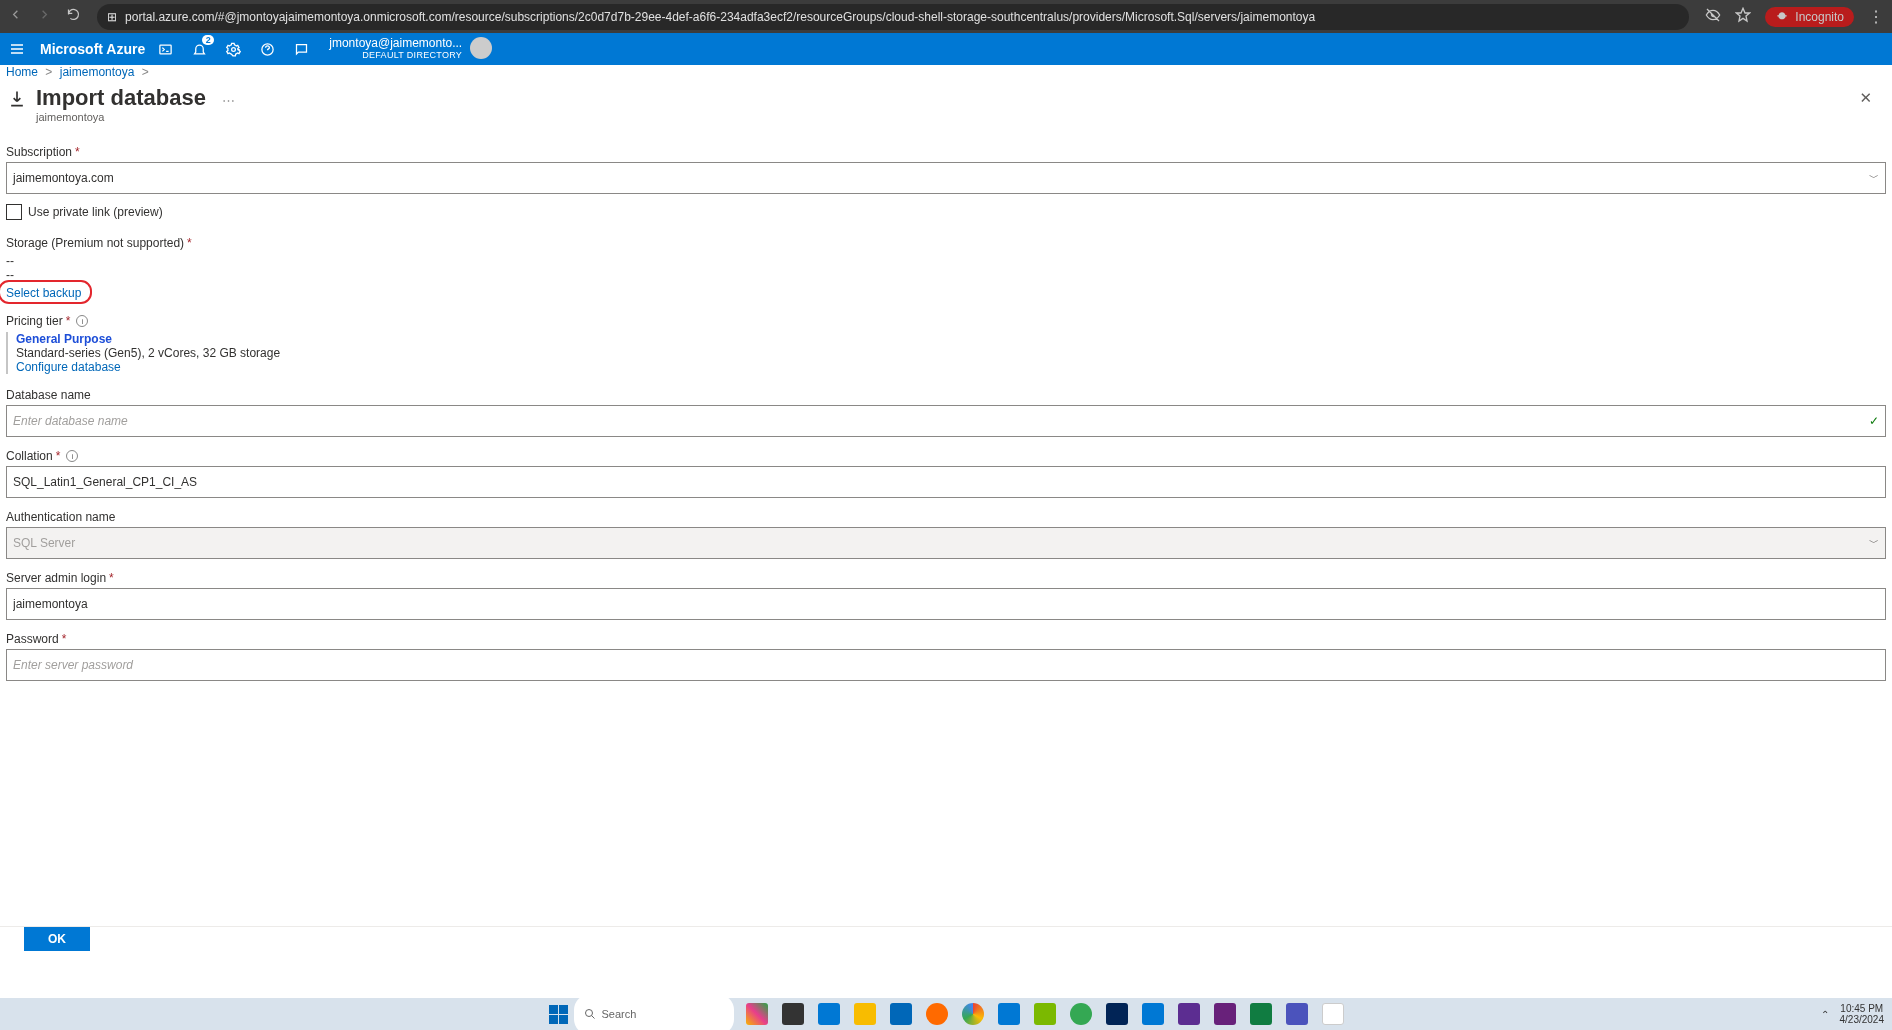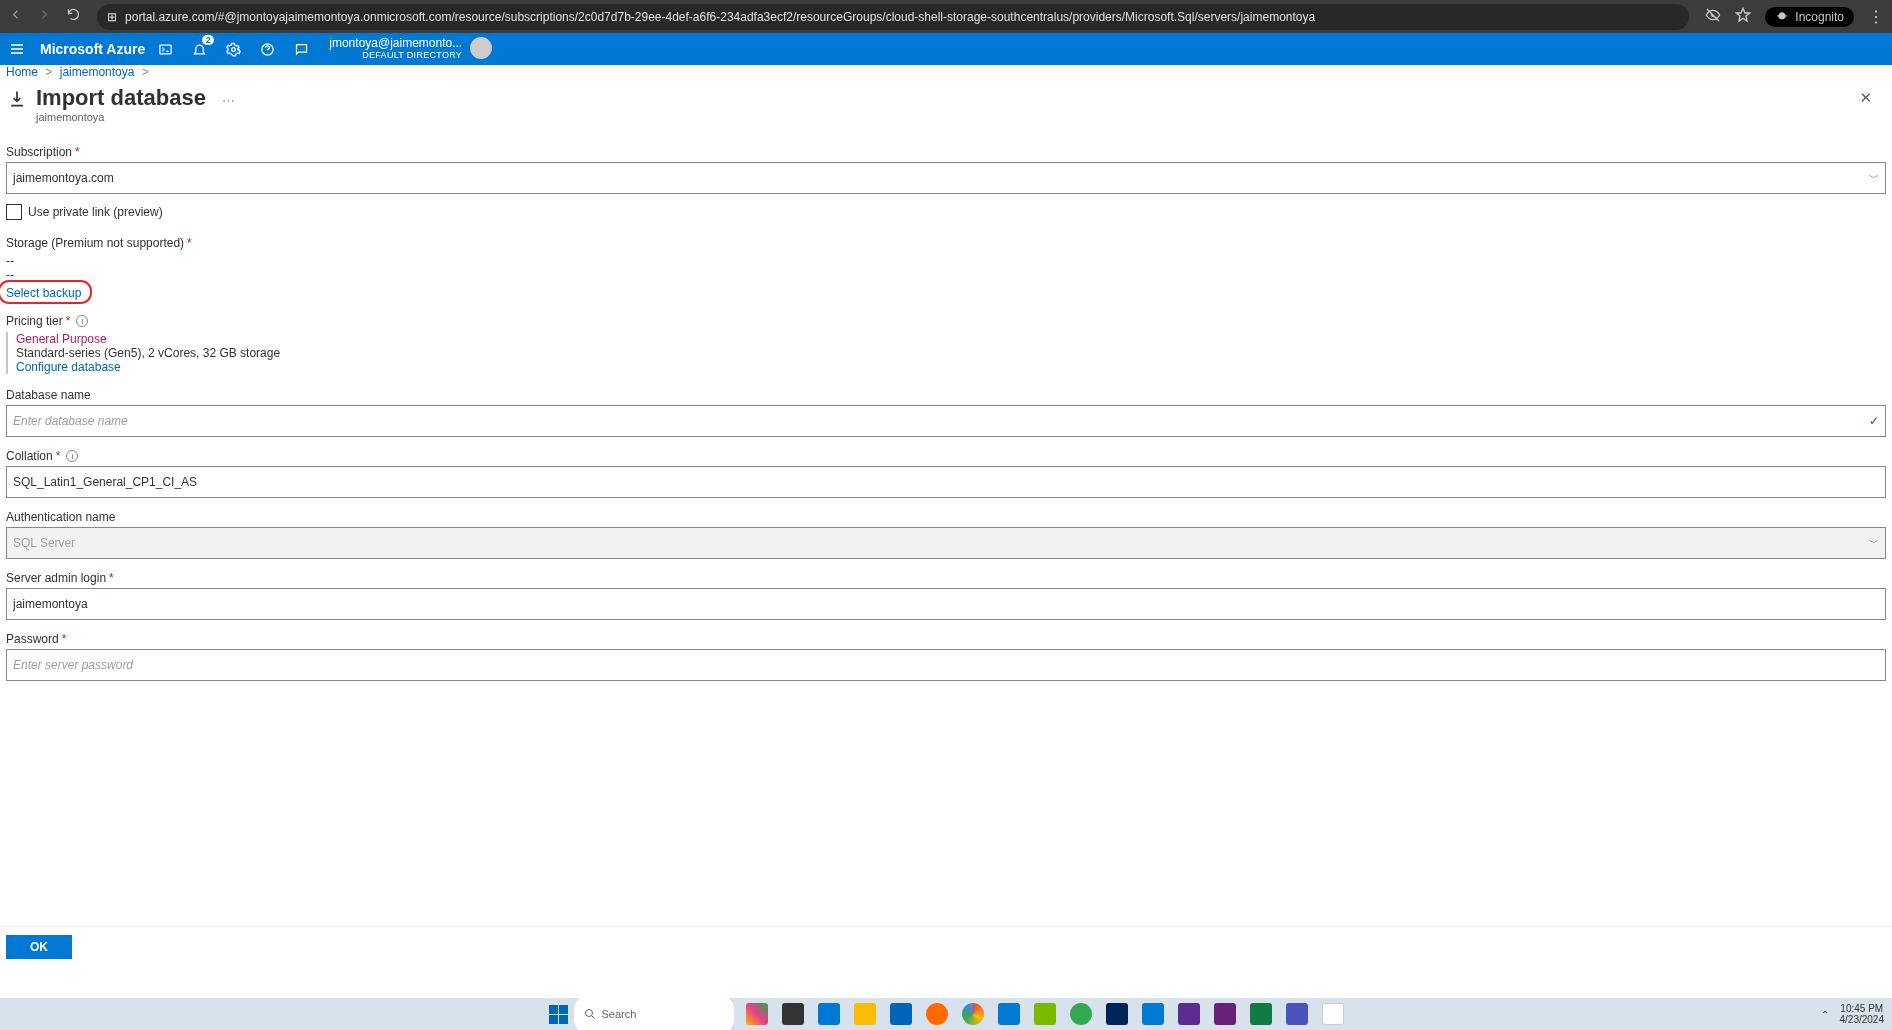--- a/index.html
+++ b/index.html
@@ -5,21 +5,21 @@
 * { margin: 0; padding: 0; box-sizing: border-box; font-family: "Segoe UI", sans-serif; }
 html, body { height: 100%; overflow: hidden; }
 body { display: flex; flex-direction: column; background: #1f1f1f; }
 
 
 .browser-bar { height: 33px; background: #3c3c3c; display: flex; align-items: center; padding: 0 8px; gap: 16px; color: #c7c7c7; }
 .browser-nav { display: flex; align-items: center; gap: 14px; }
 .browser-nav svg { width: 15px; height: 15px; }
 .addr-bar { flex: 1; background: #282828; border-radius: 14px; height: 26px; display: flex; align-items: center; padding: 0 10px; font-size: 12px; color: #e0e0e0; gap: 8px; }
 .browser-right { display: flex; align-items: center; gap: 14px; }
-.incognito { background: #000000; border-radius: 14px; padding: 3px 10px; font-size: 12px; display: flex; align-items: center; gap: 6px; }
+.incognito { background: #b91c1c; border-radius: 14px; padding: 3px 10px; font-size: 12px; display: flex; align-items: center; gap: 6px; }
 
 
 .azure-topbar { height: 32px; background: #0078d4; display: flex; align-items: center; color: #fff; }
 .hamburger { width: 34px; height: 32px; display: flex; align-items: center; justify-content: center; }
 .brand { font-size: 14px; font-weight: 600; padding-left: 6px; }
 .top-spacer { flex: 1; display:flex; justify-content:center; }
 .search-box { width: 410px; height: 24px; background: #9fccec; border-radius: 2px; display: flex; align-items: center; padding: 0 8px; color: #333; font-size: 12px; gap: 6px; margin-left:-160px;}
 .top-icons { display: flex; align-items: center; gap: 18px; padding: 0 12px; }
 .top-icons .ti { position: relative; width: 16px; height: 16px; display:flex; align-items:center; justify-content:center; }
 .notif-badge { position: absolute; top: -6px; right: -7px; background: #fff; color: #0078d4; border-radius: 7px; font-size: 9px; padding: 0 3px; font-weight: bold; min-width:12px; text-align:center;}
@@ -58,25 +58,25 @@
 .checkbox-row { display:flex; align-items:center; gap:6px; font-size:12px; color:#323130; margin-top:10px;text-align:right;}
 .checkbox-row .cb { width:16px; height:16px; border:1px solid #323130; }
 
 .storage-block { font-size:12px; color:#323130; margin-top:4px;}
 .storage-block .dash { display:block; }
 .select-backup-wrap { display:inline-block; margin-top:4px; position:relative;}
 .select-backup-wrap a { color:#0067b8; text-decoration:none; font-size:12px;}
 .red-circle { position:absolute; left:-8px; top:-6px; width:94px; height:24px; border:2px solid #e3262d; border-radius:11px;}
 
 .pricing-block { margin-top:4px; border-left:2px solid #c5c5c5; padding-left:8px; font-size:12px;}
-.pricing-block .tier-name { font-weight:400; color:#be185d;}
+.pricing-block .tier-name { font-weight:700; color:#1d4ed8;}
 .pricing-block .tier-desc { color:#323130;}
 .pricing-block a { color:#0067b8; text-decoration:none;}
 
-.footer-bar { position:absolute; bottom:32px; left:0; right:0; height:40px; background:#fff; border-top:1px solid #edebe9; display:flex; align-items:center; padding:0 6px;}
+.footer-bar { position:absolute; bottom:32px; left:0; right:0; height:40px; background:#fff; border-top:1px solid #edebe9; display:flex; align-items:flex-start; padding:0 24px;}
 .ok-btn { background:#0078d4; color:#fff; font-size:12px; border:none; padding:5px 24px; font-weight:600;}
 
 .page-wrap { position:relative; }
 
 
 .taskbar { height: 32px; background: #d8e2ec; display: flex; align-items: center; justify-content: center; position: relative; }
 .taskbar .start-area { display:flex; align-items:center; gap:6px;}
 .taskbar .search-pill { background:#fff; border-radius:16px; height:41px; width:160px; display:flex; align-items:center; padding:0 10px; font-size:11px; color:#666; gap:6px;}
 .taskbar .apps { display:flex; align-items:center; gap:14px; margin-left:12px;}
 .taskbar .app { width:22px; height:22px; border-radius:3px; display:flex; align-items:center; justify-content:center; font-size:12px; color:#fff;}

